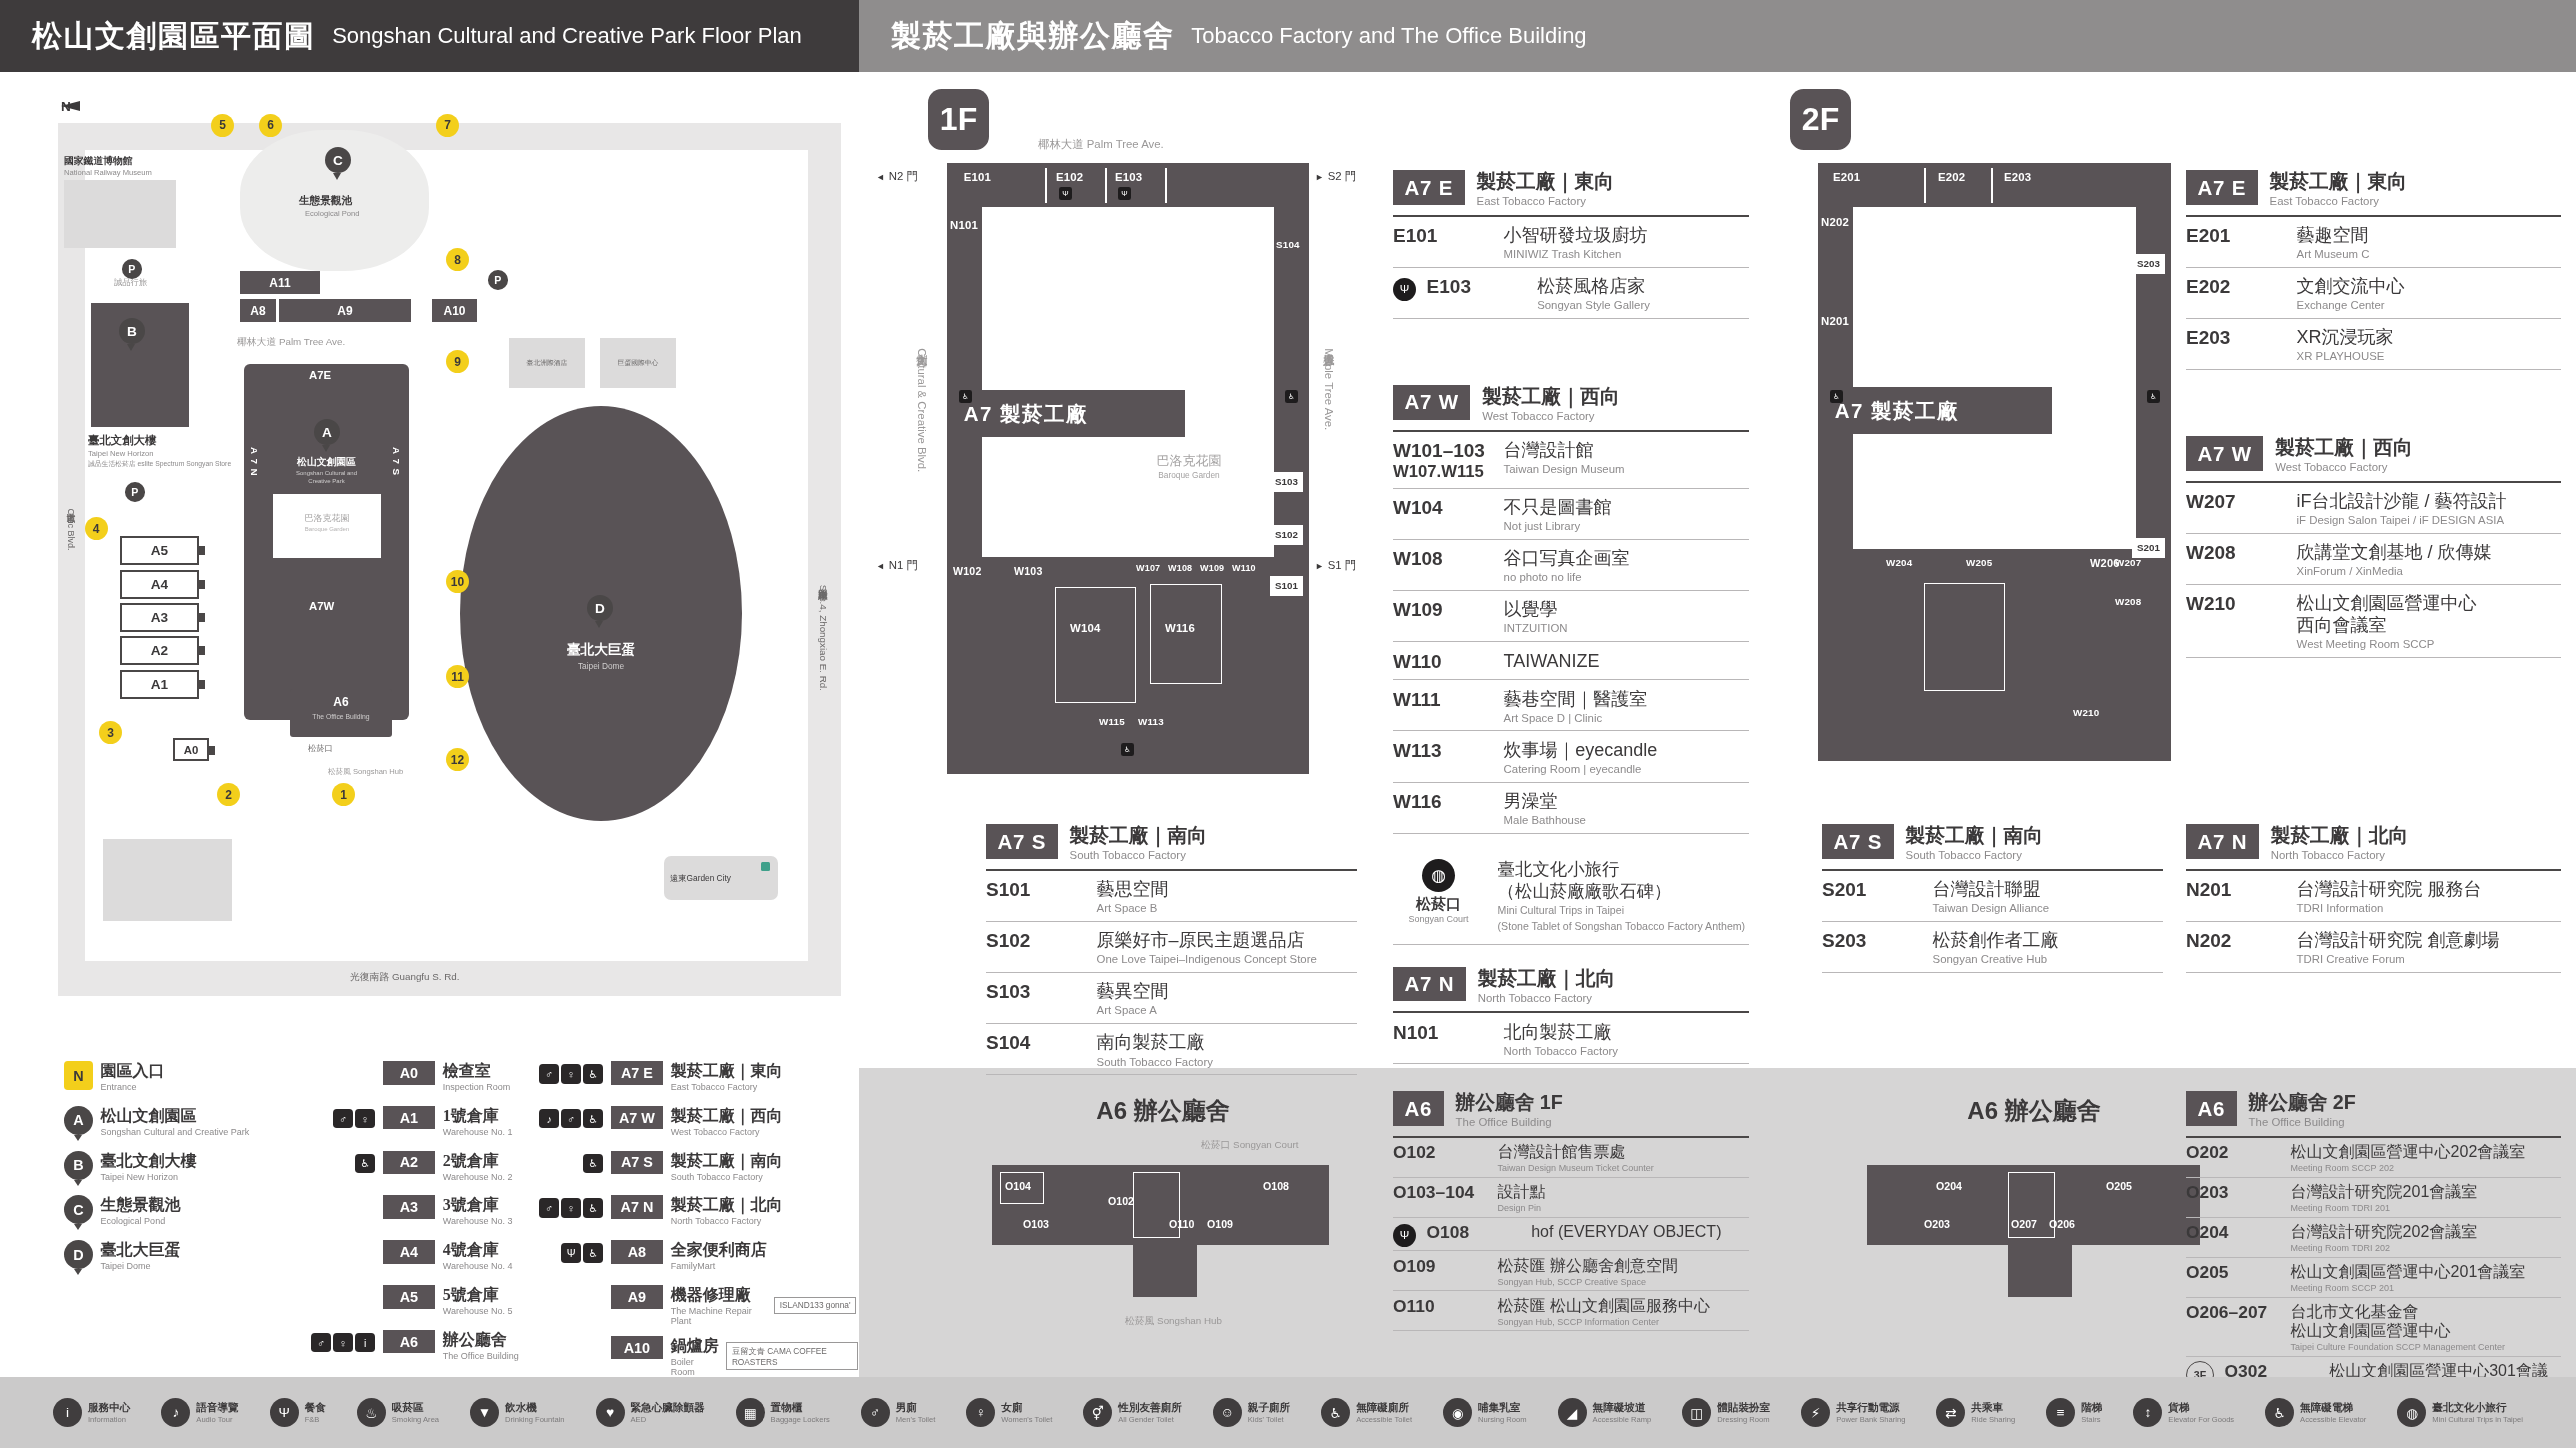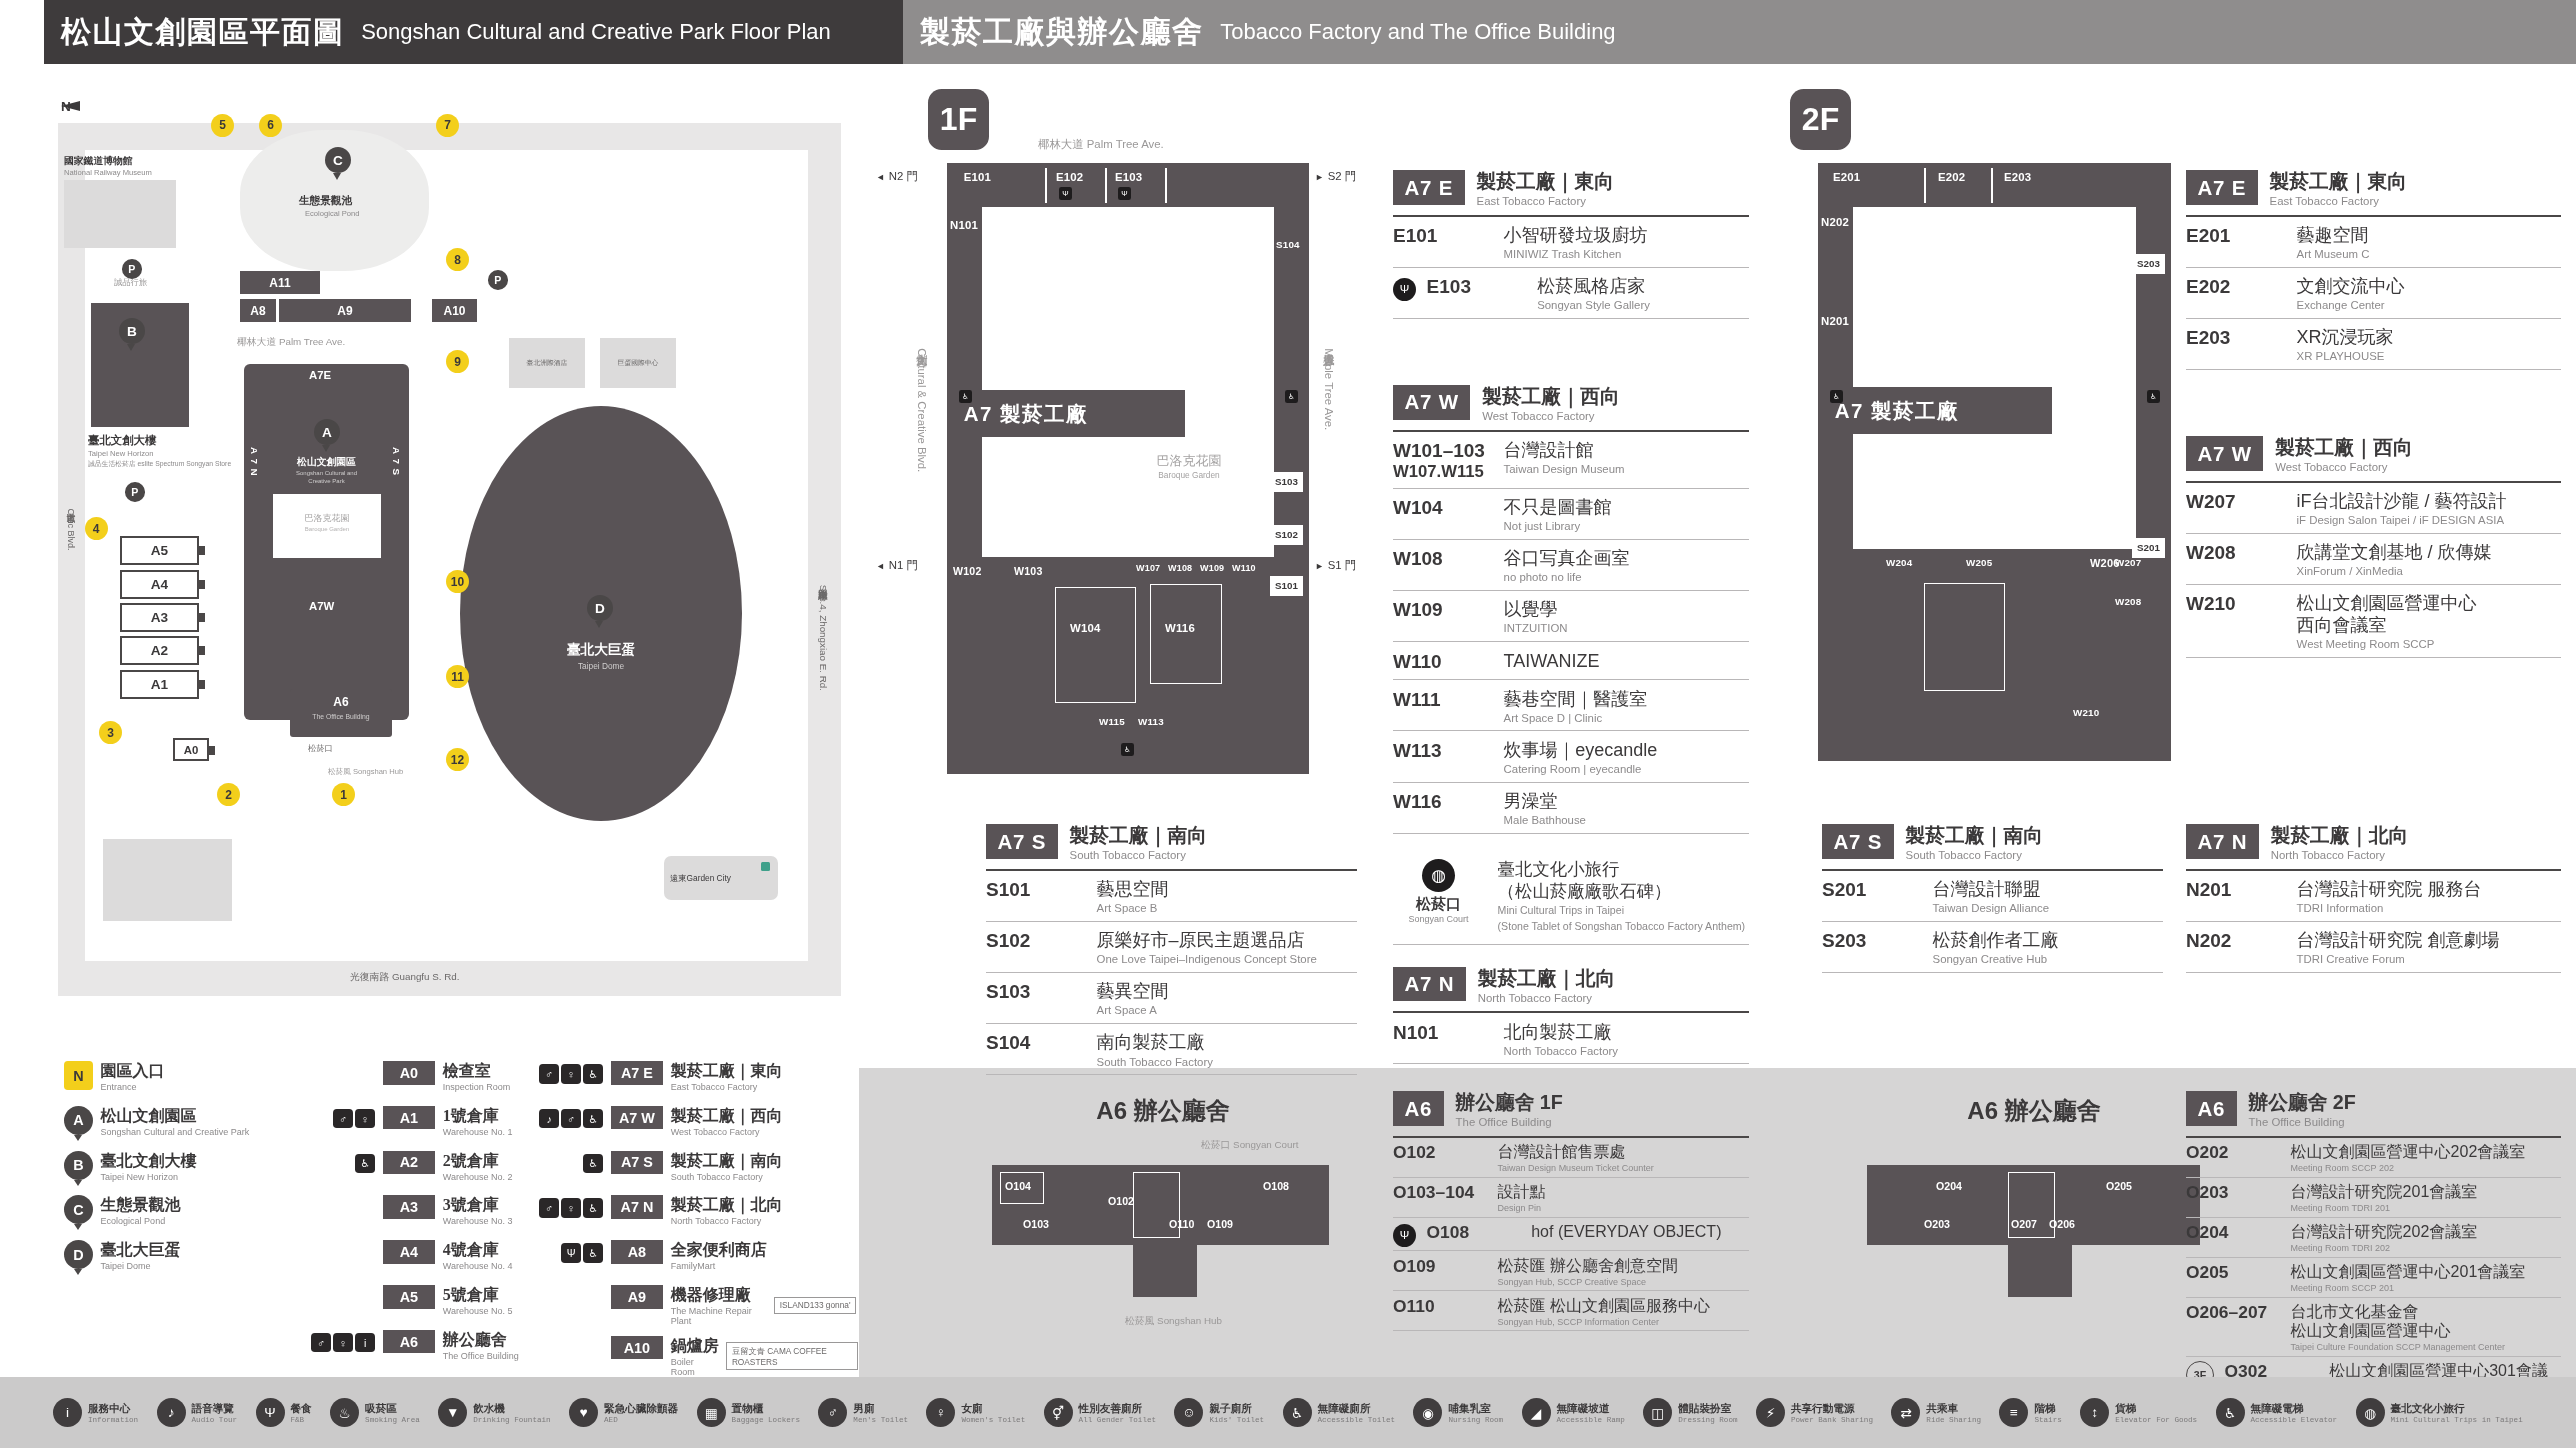--- a/index.html
+++ b/index.html
@@ -1,19 +1,19 @@
 <!DOCTYPE html>
 <html style="font-size:12px"><head>
 <meta charset="utf-8">
 <style>
   html,body{margin:0;padding:0;background:#fff;}
   .page{position:relative;width:2576px;height:1449px;overflow:hidden;background:#fff;
         font-family:"Liberation Sans","DejaVu Sans",sans-serif;color:#3b393a;}
   
-  .hdr{position:absolute;top:0;height:64px;display:flex;align-items:center;gap:16.7px;padding-left:17px;box-sizing:border-box;margin-left:44px;}
+  .hdr{position:absolute;top:0;height:72px;display:flex;align-items:center;gap:16.7px;padding-left:32px;box-sizing:border-box;}
   .hdr-left{left:0;width:859px;background:#3e3b3c;}
   .hdr-right{left:859px;width:1717px;background:#8f8d8d;}
   .hdr .zh{color:#fff;font-size:30px;font-weight:bold;letter-spacing:1.5px;}
   .hdr .en{color:#fff;font-size:22px;}
   
   .map{position:absolute;left:58px;top:97px;width:783px;height:923px;}
   .map *{position:absolute;box-sizing:border-box;}
   .street{background:#e8e7e7;}
   .blockg{background:#dcdbdb;}
   .darkb{background:#595356;}
@@ -114,21 +114,21 @@
   .a6plan .pl{position:absolute;color:#fff;font-size:10.6px;font-weight:bold;}
   .a6plan .wbox{position:absolute;border:1.5px solid #fff;}
   .a6plan .tgray{position:absolute;font-size:9.8px;color:#9a9898;white-space:nowrap;}
   
   .fac-strip{position:absolute;left:0;top:1377px;width:2576px;height:71px;background:#cbcaca;z-index:3;
         display:flex;align-items:center;justify-content:space-between;padding:0 53px;box-sizing:border-box;}
   .fac{display:flex;align-items:center;gap:6px;}
   .fac .ic{width:29px;height:29px;border-radius:50%;background:#403d3e;color:#fff;font-size:13.6px;
         display:flex;align-items:center;justify-content:center;flex:0 0 auto;}
   .fac .zh{font-size:10.6px;font-weight:bold;color:#3b393a;white-space:nowrap;}
-  .fac .en{font-size:7.6px;color:#7c7a7b;white-space:nowrap;font-family:Liberation Mono, monospace;}
+  .fac .en{font-size:7.6px;color:#7c7a7b;white-space:nowrap;}
   .fac .lbl{display:flex;flex-direction:column;}
 </style>
 </head>
 <body>
 
 <div class="page">
 
   <header class="hdr hdr-left">
     <span class="zh">松山文創園區平面圖</span>
     <span class="en">Songshan Cultural and Creative Park Floor Plan</span>

